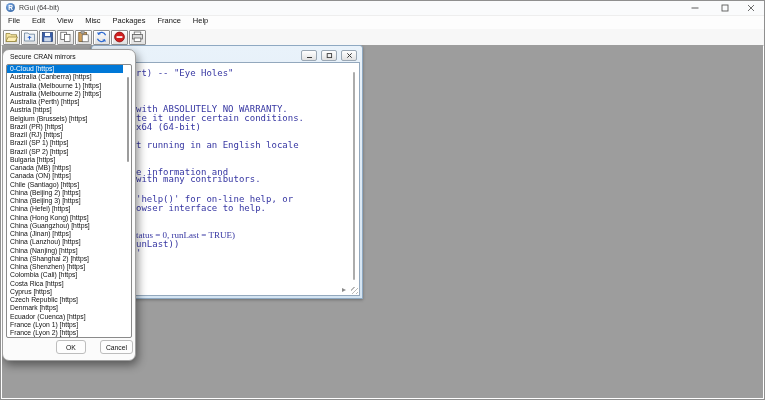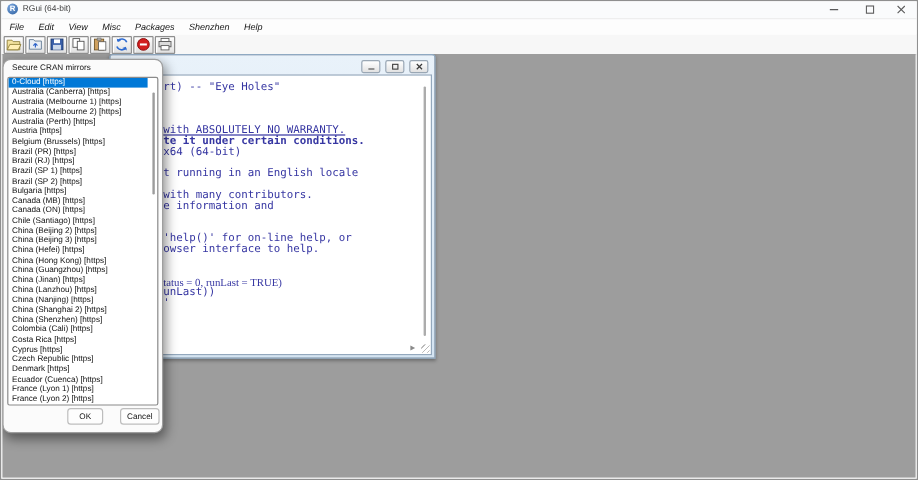--- a/index.html
+++ b/index.html
@@ -9,21 +9,21 @@
   
   .titlebar{position:relative;height:14px;background:#fafbfc;border-bottom:1px solid #eee;}
   .r-logo{position:absolute;left:5px;top:2px;width:9px;height:9px;border-radius:50%;
     background:radial-gradient(circle at 35% 30%,#7aa7e0,#2d5f9e);color:#fff;
     font-size:6.5px;line-height:9px;text-align:center;font-weight:bold;}
   .title-text{position:absolute;left:18px;top:2.5px;font-size:7px;color:#3c3c3c;white-space:nowrap;}
   .cap-btn{position:absolute;top:0;width:22px;height:13px;display:flex;align-items:center;justify-content:center;background:transparent;border:0;padding:0;}
   .cap-min{right:58px}.cap-max{right:28px}.cap-close{right:2px}
 
   
-  .menubar{height:13px;background:#fdfdfd;display:flex;align-items:center;padding-left:1px;font-style:italic;}
+  .menubar{height:13px;background:#fdfdfd;display:flex;padding-left:1px;}
   .menu-item{font-size:7.5px;color:#141414;padding:0 6px;cursor:default;}
 
   
   .toolbar{height:17px;background:#f7f7f7;border-bottom:1px solid #d8d8d8;display:flex;align-items:center;padding-left:2px;gap:1px;box-sizing:border-box;}
   .tb-btn{width:17px;height:15px;padding:0;display:flex;align-items:center;justify-content:center;
     background:linear-gradient(#fcfcfc,#e1e1e1);border:1px solid #8f8f8f;border-radius:1px;
     box-shadow:inset 1px 1px 0 #fff;box-sizing:border-box;}
 
   
   .mdi{position:absolute;top:44px;left:1px;right:1px;bottom:1px;background:#9d9d9d;overflow:hidden;}
@@ -87,21 +87,21 @@
         </svg>
     </button>
   </div>
 
   <div class="menubar">
       <span class="menu-item">File</span>
       <span class="menu-item">Edit</span>
       <span class="menu-item">View</span>
       <span class="menu-item">Misc</span>
       <span class="menu-item">Packages</span>
-      <span class="menu-item">Shenzhen</span>
+      <span class="menu-item">France</span>
       <span class="menu-item">Help</span>
     </div>
 
   <div class="toolbar">
       <button class="tb-btn">
         <svg viewBox="0 0 13 12" width="13" height="12">
           <path d="M1 2.5h4l1 1.2h5.5v6.8H1z" fill="#f3e3a0" stroke="#8a7a30" stroke-width="0.7"></path>
           <path d="M1 10.5l2.2-4.5h9.3l-2.3 4.5z" fill="#ffefb5" stroke="#8a7a30" stroke-width="0.7"></path>
         </svg>
       </button>
@@ -175,24 +175,24 @@
               </svg>
           </button>
         </div>
       </div>
       <div class="console-body">
         <div class="v-thumb"></div>
         <div class="h-arrow"></div>
         <div class="grip"></div>
       <div class="cline" style="top: 6px; color: rgb(54, 54, 162);">rt) -- "Eye Holes"</div>
           <div class="cline" style="top: 24px; color: rgb(54, 54, 162); margin-top: 36px;">x64 (64-bit)</div>
-          <div class="cline" style="top: 42px; color: rgb(54, 54, 162); text-decoration: underline;">with ABSOLUTELY NO WARRANTY.</div>
-          <div class="cline" style="top: 51px; color: rgb(54, 54, 162); font-weight: bold;">te it under certain conditions.</div>
+          <div class="cline" style="top: 42px; color: rgb(54, 54, 162);">with ABSOLUTELY NO WARRANTY.</div>
+          <div class="cline" style="top: 51px; color: rgb(54, 54, 162);">te it under certain conditions.</div>
           <div class="cline" style="top: 78px; color: rgb(54, 54, 162);">t running in an English locale</div>
-          <div class="cline" style="top: 96px; color: rgb(54, 54, 162);">with many contributors.</div>
+          <div class="cline" style="top: 112px; color: rgb(54, 54, 162);">with many contributors.</div>
           <div class="cline" style="top: 105px; color: rgb(54, 54, 162);">e information and</div>
           <div class="cline" style="top: 132px; color: rgb(54, 54, 162); text-align: right;">'help()' for on-line help, or</div>
           <div class="cline" style="top: 141px; color: rgb(54, 54, 162);">owser interface to help.</div>
           <div class="cline" style="top: 168px; color: rgb(54, 54, 162); font-family: Liberation Serif, serif;">tatus = 0, runLast = TRUE)</div>
           <div class="cline" style="top: 177px; color: rgb(54, 54, 162); text-align: right;">unLast))</div>
           <div class="cline" style="top: 186px; color: rgb(54, 54, 162);">'</div>
         </div>
     </div>
 
     <div class="dialog">

